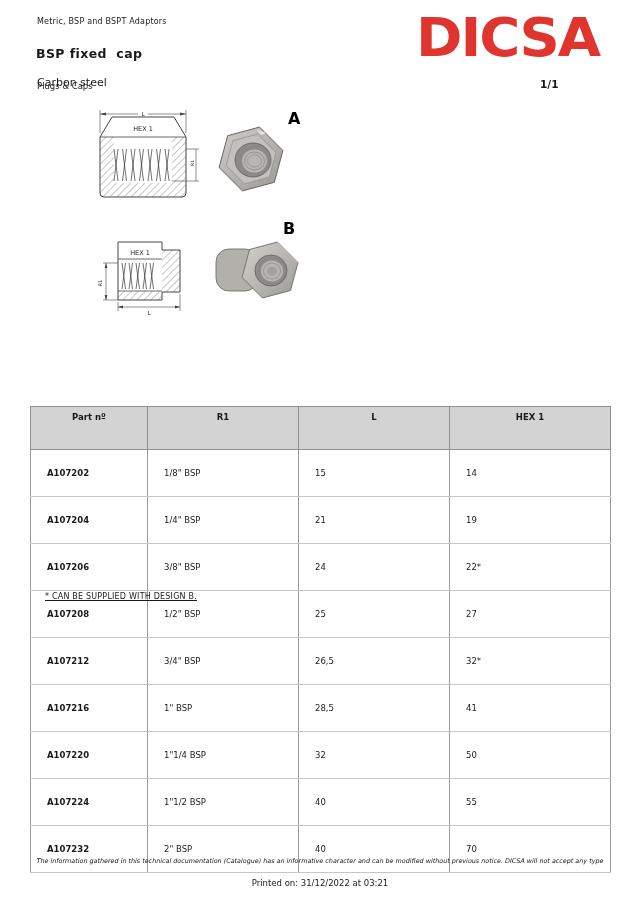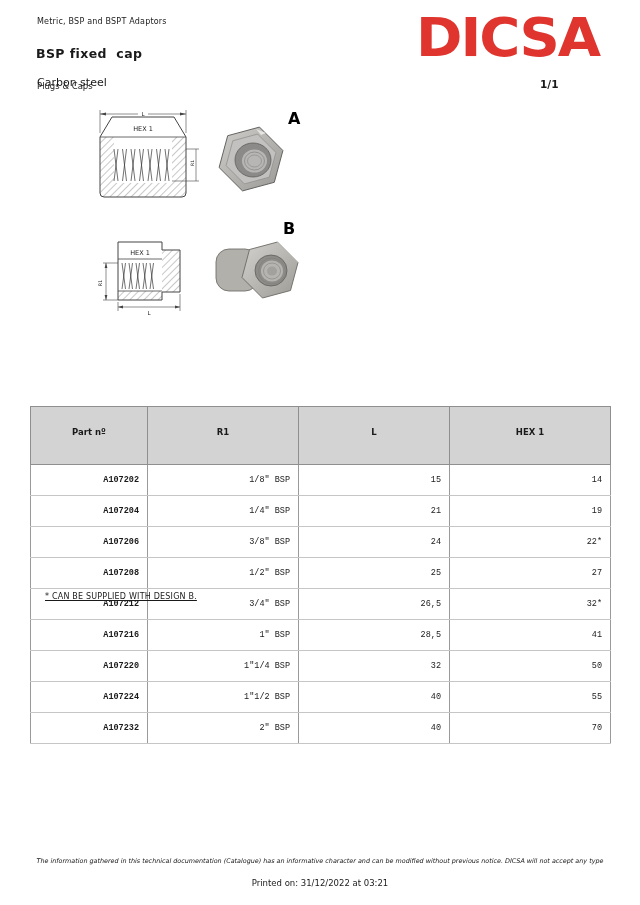--- a/index.html
+++ b/index.html
@@ -30,26 +30,26 @@
 
   
   svg text { font-family:"DejaVu Sans", sans-serif; fill:#222; }
   .tech line, .tech path.outline, .tech polyline { stroke:#444; fill:none; }
 
   
   .table-wrap { left:30px; top:406px; width:580px; }
   table.spec { border-collapse:collapse; table-layout:fixed; width:580px; font-size:8.5px; }
   table.spec th {
     background:#d3d3d3; font-weight:bold; height:37px; vertical-align:top;
-    padding:20px 0 0 0; border:1px solid #8f8f8f; font-size:8.5px;
+    padding:5px 0 0 0; border:1px solid #8f8f8f; font-size:8.5px;
   }
   table.spec td {
-    height:14px; text-align:right; vertical-align:middle; padding:8px;
+    height:14px; text-align:left; vertical-align:middle; padding:16px;
     border-left:1px solid #9a9a9a; border-right:1px solid #9a9a9a;
-    border-top:1px solid #c6c6c6; border-bottom:1px solid #c6c6c6;font-family:Liberation Mono, monospace;
+    border-top:1px solid #c6c6c6; border-bottom:1px solid #c6c6c6;
   }
   table.spec { border:1px solid #7d7d7d; }
   table.spec td:first-child { font-weight:bold; }
   .footnote { left:45px; top:592px; font-size:8px; letter-spacing:.2px;text-decoration:underline; }
 
   
   .disclaimer {
     left:10px; top:857px; width:620px; text-align:center;
     font-size:6.4px; line-height:8px; font-style:italic; color:#141414;
   }

